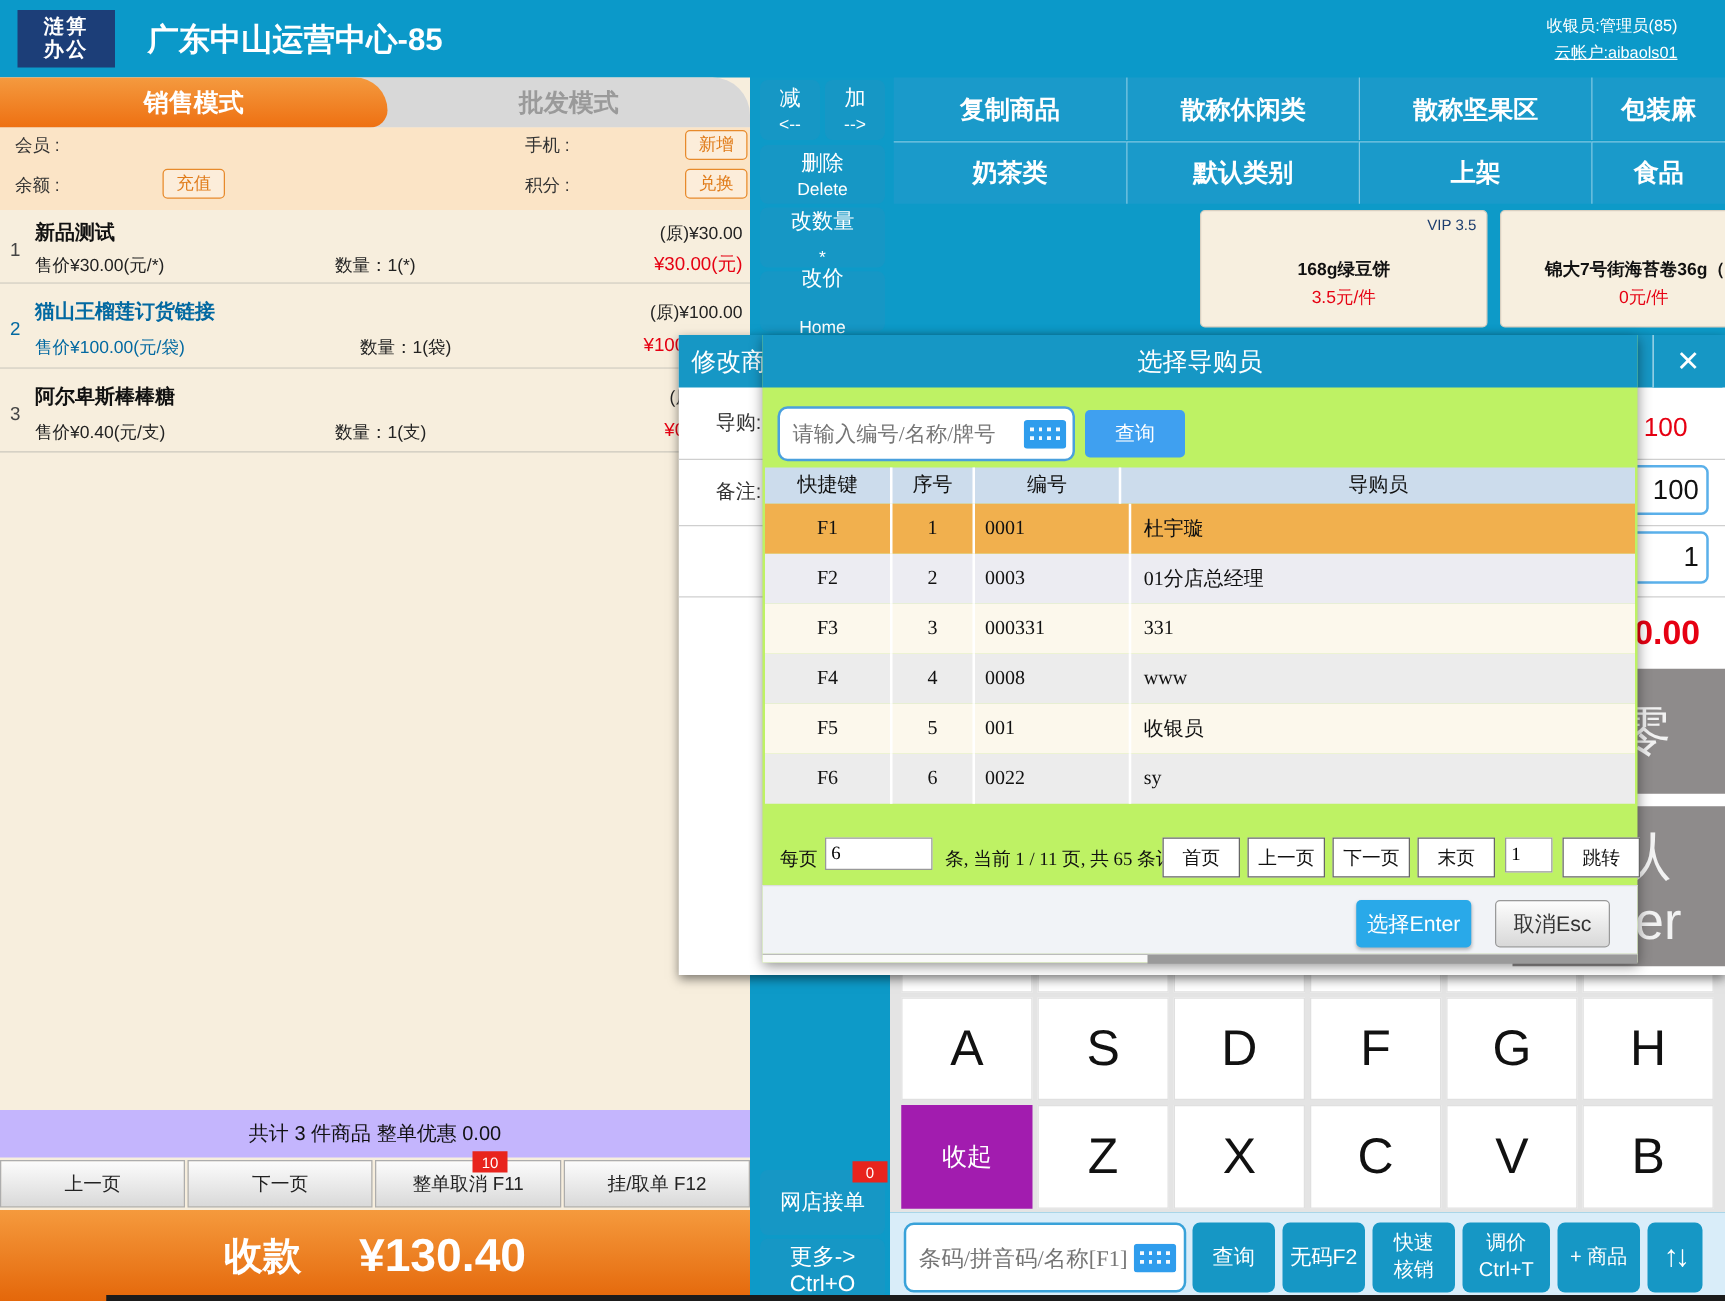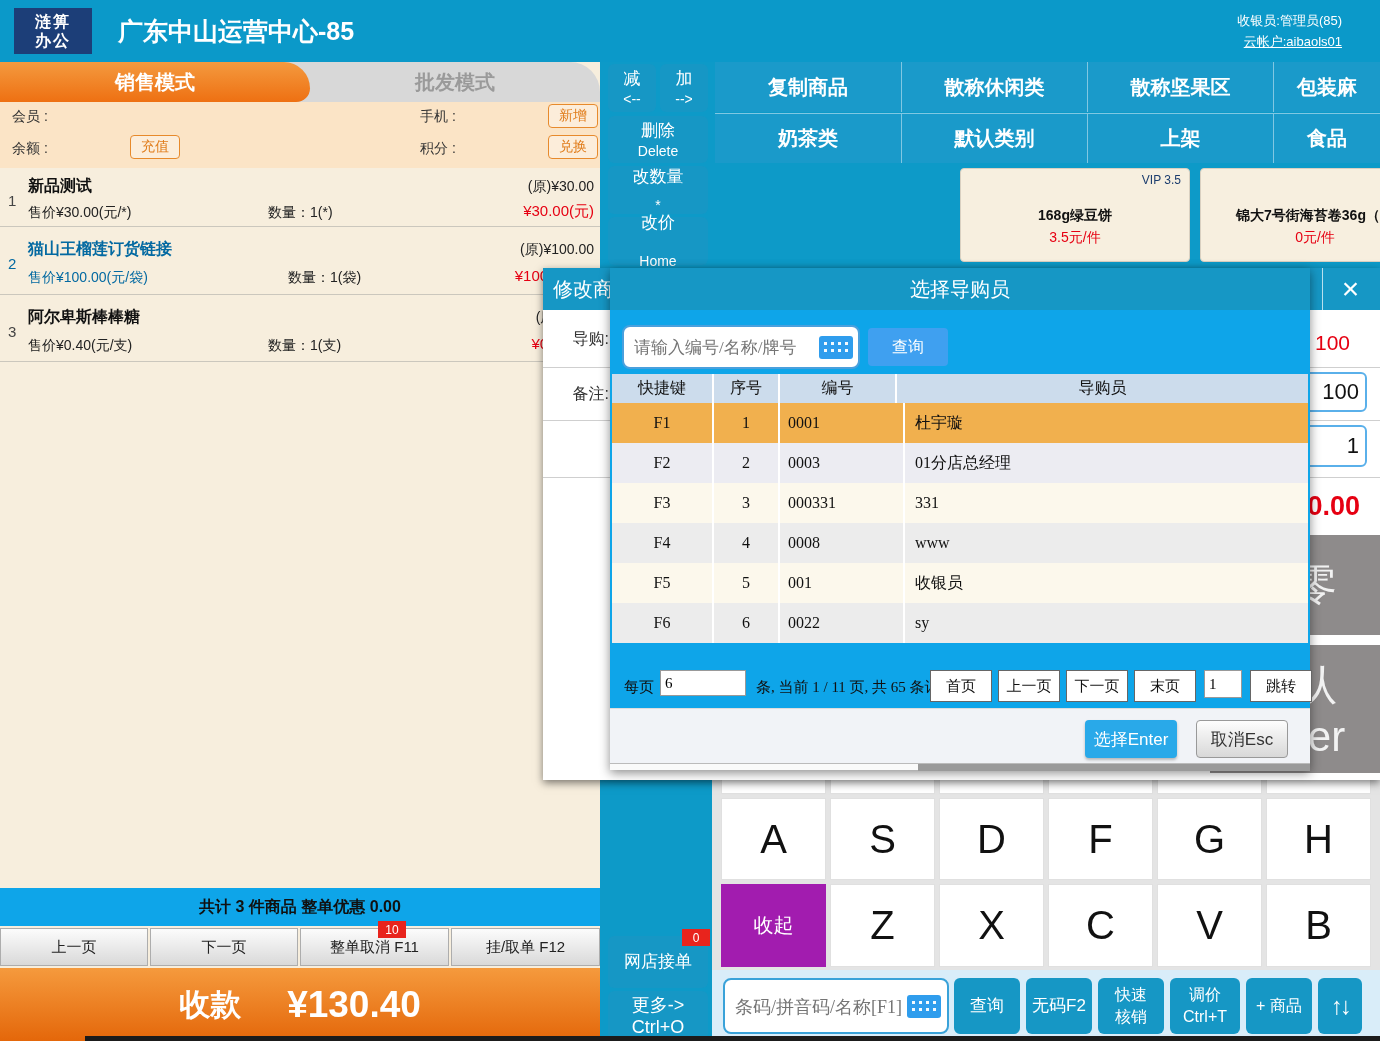--- a/index.html
+++ b/index.html
@@ -27,22 +27,22 @@
   .mbtn{border:1px solid #e78a2c;color:#e07c1a;background:rgba(255,255,255,.35);border-radius:4px;
         font-size:14px;padding:2px 10px;display:inline-block;cursor:pointer;}
   .item{left:0;width:600px;border-bottom:1px solid #cbc7bd;background:#f7eedd;}
   .itm-idx{position:absolute;left:8px;top:24px;font-size:15px;color:#444;}
   .itm-name{position:absolute;left:28px;top:8px;font-size:16px;font-weight:bold;color:#111;}
   .itm-orig{position:absolute;right:6px;top:10px;font-size:14px;color:#222;}
   .itm-price{position:absolute;left:28px;top:36px;font-size:14px;color:#222;}
   .itm-qty{position:absolute;left:268px;top:36px;font-size:14px;color:#222;}
   .itm-total{position:absolute;right:6px;top:34px;font-size:15px;color:#e60012;}
   .hl .itm-name,.hl .itm-price,.hl .itm-idx{color:#0369a1;}
-  .summary{left:0;top:888px;width:600px;height:38px;background:#0ea5e9;display:flex;align-items:center;
-           justify-content:center;font-size:16px;font-weight:bold;color:#111;}
+  .summary{left:0;top:888px;width:600px;height:38px;background:#c4b5fd;display:flex;align-items:center;
+           justify-content:center;font-size:16px;font-weight:normal;color:#111;}
   .gbtn{top:928px;height:38px;background:linear-gradient(#fcfcfc,#d9d9d9);border:1px solid #adadad;
         display:flex;align-items:center;justify-content:center;font-size:15px;color:#222;cursor:pointer;}
   .badge{background:#e8241d;color:#fff;font-size:12px;display:flex;align-items:center;justify-content:center;z-index:3;}
   .checkout{left:0;top:968px;width:600px;height:73px;background:linear-gradient(#f59a3d,#e4670a);
             display:flex;align-items:center;justify-content:center;color:#fff;cursor:pointer;}
   .chk-label{font-size:31px;font-weight:bold;margin-right:46px;}
   .chk-amt{font-size:37px;font-weight:bold;}
   
   .bluebtn{background:#1697c5;border-radius:6px;color:#fff;display:flex;flex-direction:column;
            align-items:center;justify-content:center;cursor:pointer;text-align:center;}
@@ -65,21 +65,21 @@
   .dlg2-close{right:2px;top:0;width:56px;height:42px;border-left:1px solid rgba(255,255,255,.7);
         color:#fff;font-size:30px;display:flex;align-items:center;justify-content:center;cursor:pointer;background:#1697c5;}
   .hline{left:0;width:100%;height:1px;background:#cfcfcf;}
   .dlg2-lab{left:0;width:66px;text-align:right;font-size:16px;color:#333;}
   .fred{color:#e60012;text-align:right;}
   .finput{border:2px solid #5ab0ea;border-radius:6px;background:#fff;font-size:22px;text-align:right;
           padding-right:6px;color:#111;width:150px;height:40px;}
   .graybig{left:667px;width:170px;background:#8e8b8b;color:#f2f2f2;display:flex;flex-direction:column;
           align-items:center;justify-content:center;font-size:42px;cursor:pointer;}
   
-  .modal{left:610px;top:268px;width:700px;height:502px;z-index:30;background:#0ea5e9;
+  .modal{left:610px;top:268px;width:700px;height:502px;z-index:30;background:#bef264;
          box-shadow:0 3px 10px rgba(0,0,0,.45);}
   .modal-title{left:0;top:0;width:100%;height:42px;background:#1697c5;color:#fff;font-size:20px;
          display:flex;align-items:center;justify-content:center;}
   .srch{left:12px;top:57px;width:238px;height:44px;border:2px solid #4aa0dd;border-radius:8px;background:#fff;}
   .srch input{border:none;outline:none;width:190px;height:38px;margin:1px 0 0 8px;font-size:17px;
          font-family:"Liberation Serif",serif;color:#333;background:transparent;}
   .kbicon{position:absolute;right:5px;top:9px;width:34px;height:23px;background:#2f9ded;border-radius:3px;
          background-image:repeating-linear-gradient(90deg,rgba(255,255,255,.95) 0 3px,transparent 3px 7px),
                           repeating-linear-gradient(90deg,rgba(255,255,255,.95) 0 3px,transparent 3px 7px);
          background-size:24px 3px,24px 3px;background-position:5px 6px,5px 13px;background-repeat:no-repeat;}

